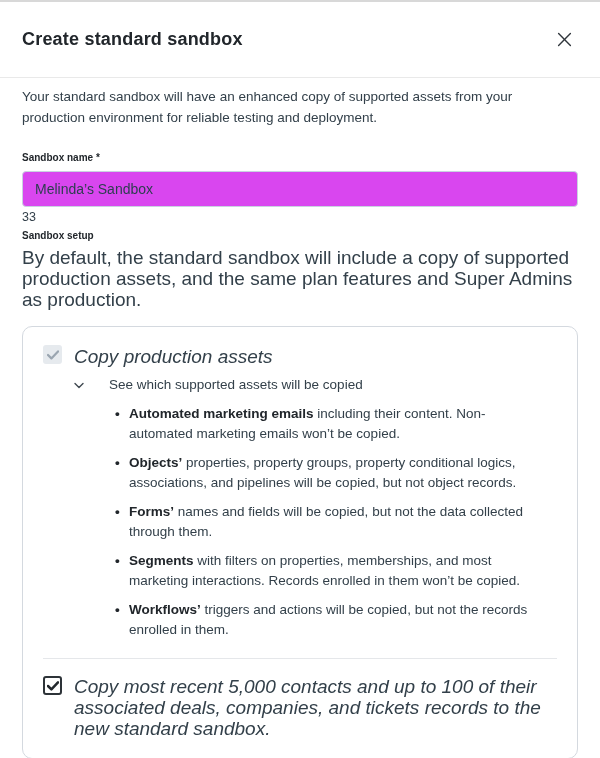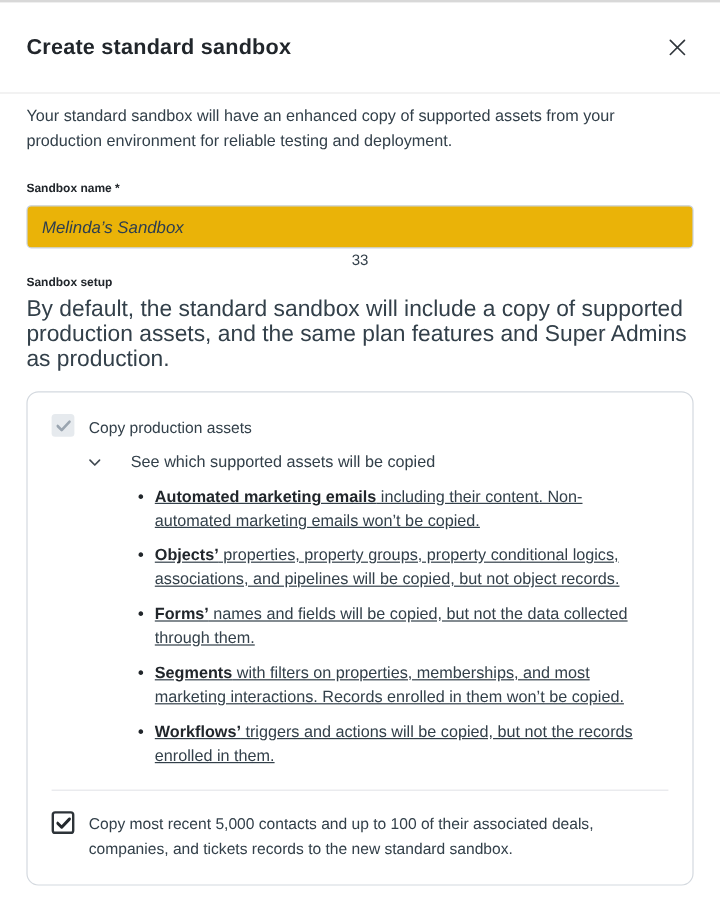--- a/index.html
+++ b/index.html
@@ -30,61 +30,60 @@
   .modal-body { padding: 0 22px; }
 
   .intro {
     margin: 8px 0 0; font-size: 13.5px; line-height: 21px; color: #33404a;
   }
   .field-label {
     margin-top: 24px; font-size: 10px; font-weight: bold; color: #21262b;
   }
   .text-input {
     display: block; width: 100%; height: 36px; margin-top: 8px;
-    background: #eab308; border: 1px solid #c9d3e0; border-radius: 4px;
+    background: #d946ef; border: 1px solid #c9d3e0; border-radius: 4px;
     padding: 0 12px; font-size: 14px; color: #2d3e50;
-    font-family: "Liberation Sans", sans-serif; outline: none; font-style: italic;
+    font-family: "Liberation Sans", sans-serif; outline: none;
   }
   .char-count {
-    margin-top: 3px; text-align: center; font-size: 12.5px; color: #33404a;
+    margin-top: 3px; text-align: left; font-size: 12.5px; color: #33404a;
   }
   .setup-heading {
     margin-top: 6px; font-size: 10px; font-weight: bold; color: #21262b;
   }
   .setup-desc {
     margin: 6px 0 16px; font-size: 19px; line-height: 21px;
   }
 
   .assets-card {
     margin-top: 12px; border: 1px solid #d4d9df; border-radius: 10px;
     padding: 17px 20px 19px;
   }
   .checkbox-row { display: flex; align-items: flex-start; gap: 12px; }
   .checkbox {
     width: 19px; height: 19px; border-radius: 3px; flex: none;
     display: flex; align-items: center; justify-content: center; margin-top: 1px;
   }
   .checkbox.disabled { background: #e6eaee; }
   .checkbox.checked { background: #fff; border: 2px solid #2d3338; cursor: pointer; }
-  .checkbox-label { font-size: 13px; line-height: 21px; padding-top: 2px; }
+  .checkbox-label { font-size: 19px; line-height: 21px; padding-top: 2px; font-style: italic; }
 
   .collapse-row {
     margin: 10px 0 0 31px; display: flex; align-items: center; gap: 25px;
     font-size: 13.5px; cursor: pointer;
   }
   .chevron { display: flex; align-items: center; margin-top: 1px; }
 
   .assets-list {
     list-style: none; margin: 12px 0 0 70px; padding: 0;
   }
   .assets-list li {
     position: relative; padding-left: 16px;
     font-size: 13.5px; line-height: 20px; margin-bottom: 9px;
     max-width: 420px;
-    text-decoration: underline;
   }
   .assets-list li::before {
     content: "\2022"; position: absolute; left: 2px; top: 0;
     font-weight: bold; color: #21262b;
   }
   .assets-list li:last-child { margin-bottom: 0; }
   .assets-list strong { color: #21262b; }
 
   .card-divider { border: none; border-top: 1px solid #e5e7ea; margin: 18px 0 16px; }
 

